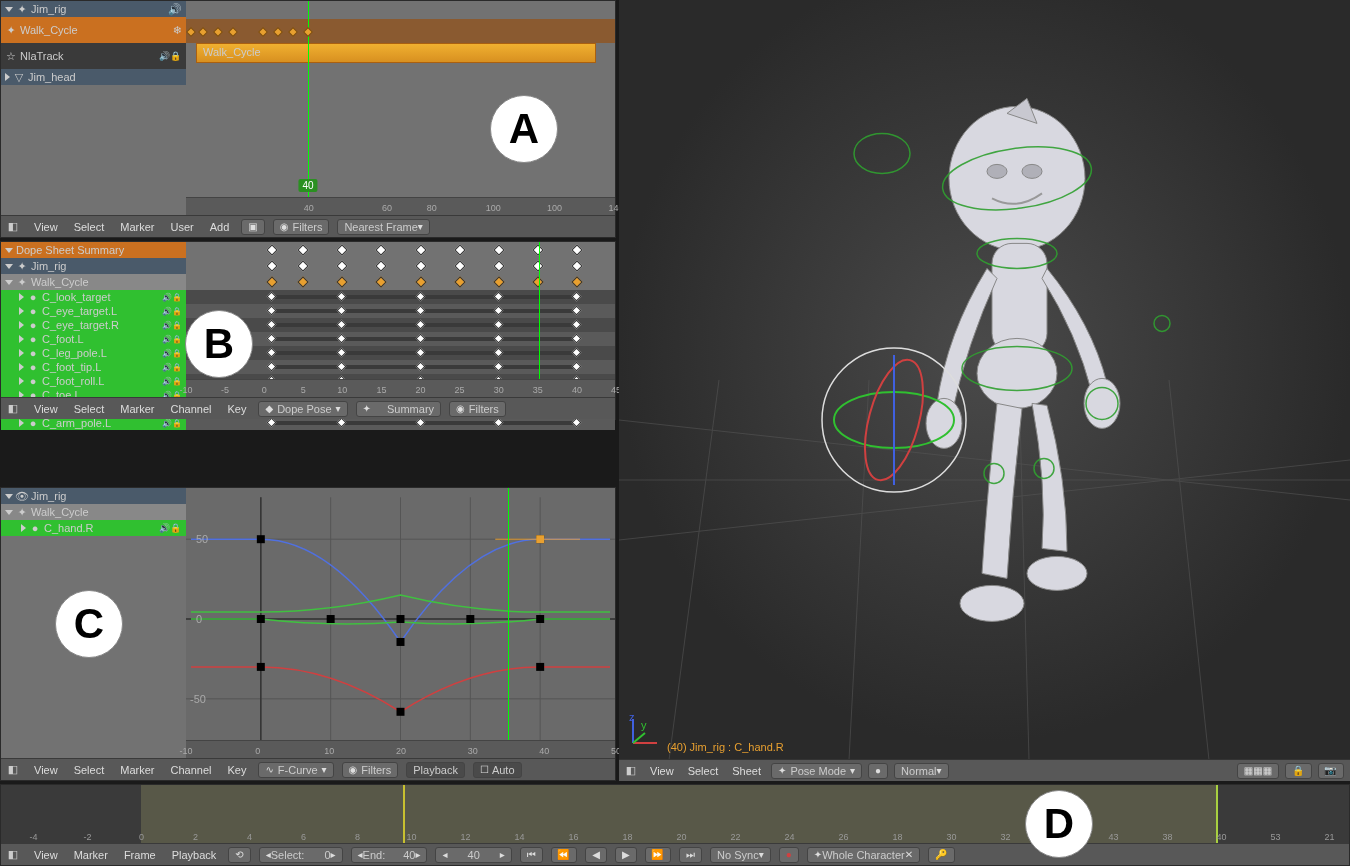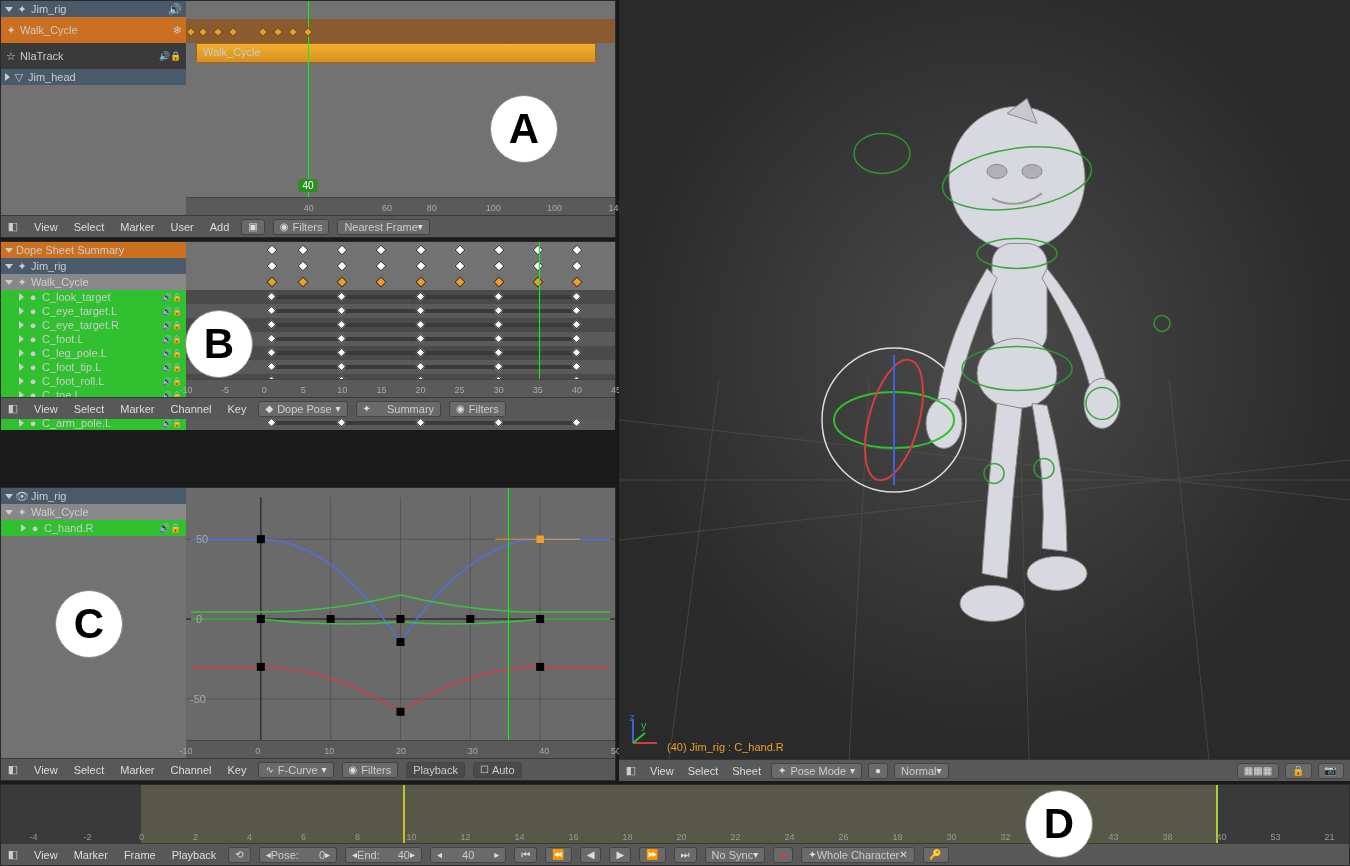--- a/index.html
+++ b/index.html
@@ -536,21 +536,21 @@
         <span class="tick-label" style="left:1328.4px;bottom:1px;color:#999">21</span>
       </div>
   </div>
   <div class="header-bar" style="bottom:0">
     <span class="ico">◧</span>
     <span class="menu-item">View</span>
     <span class="menu-item">Marker</span>
     <span class="menu-item">Frame</span>
     <span class="menu-item">Playback</span>
     <span class="btn">⟲</span>
-    <span class="btn">◂ <span>Pose:</span> <span style="margin-left:20px">0</span> ▸</span>
+    <span class="btn">◂ <span>Select:</span> <span style="margin-left:20px">0</span> ▸</span>
     <span class="btn">◂ <span>End:</span> <span style="margin-left:18px">40</span> ▸</span>
     <span class="btn">◂ <span style="margin:0 20px">40</span> ▸</span>
     <span class="btn">⏮</span>
     <span class="btn">⏪</span>
     <span class="btn">◀</span>
     <span class="btn">▶</span>
     <span class="btn">⏩</span>
     <span class="btn">⏭</span>
     <span class="btn"><span>No Sync</span> ▾</span>
     <span class="btn" style="color:#d04040">●</span>

